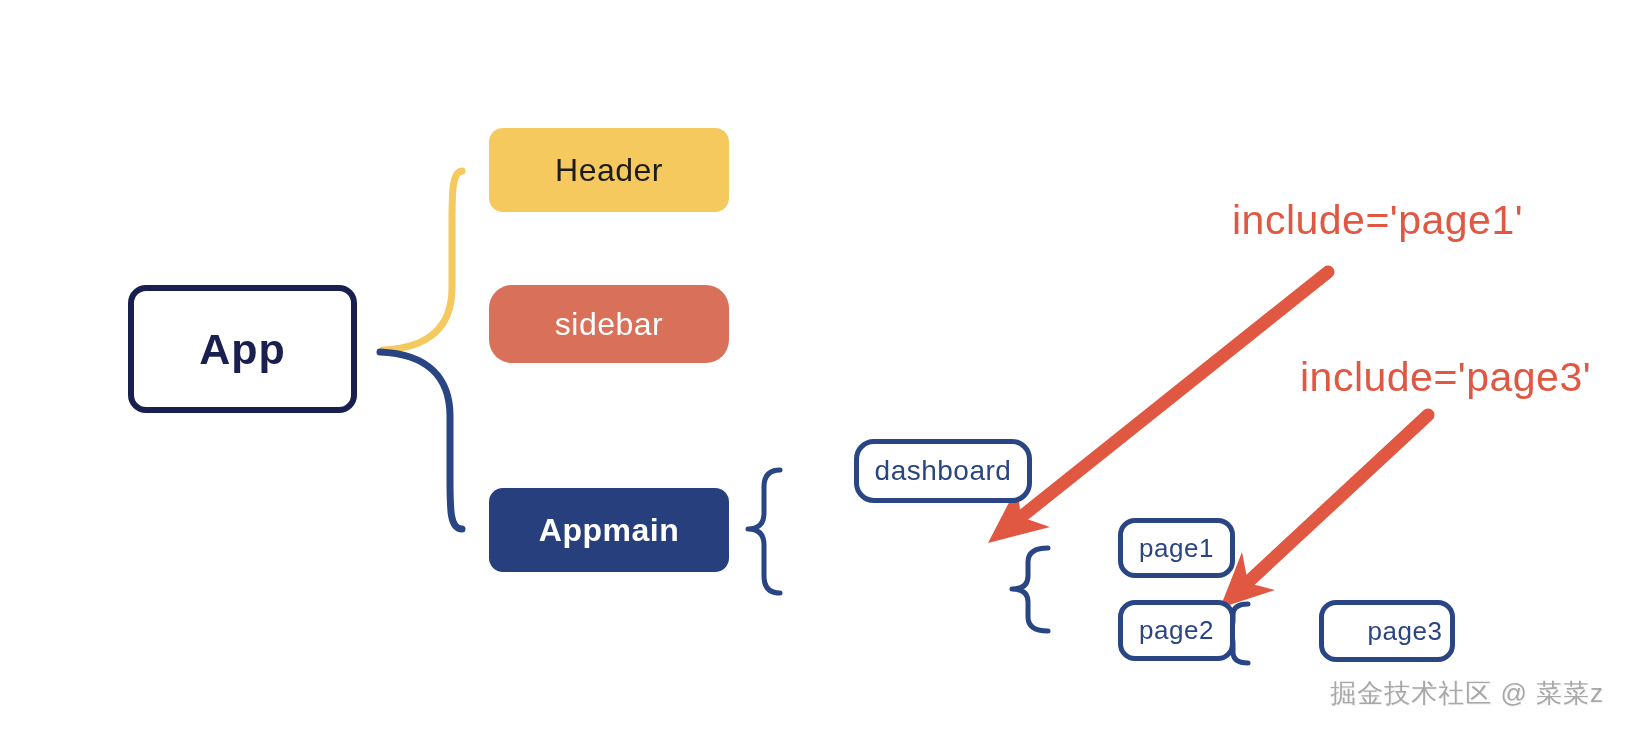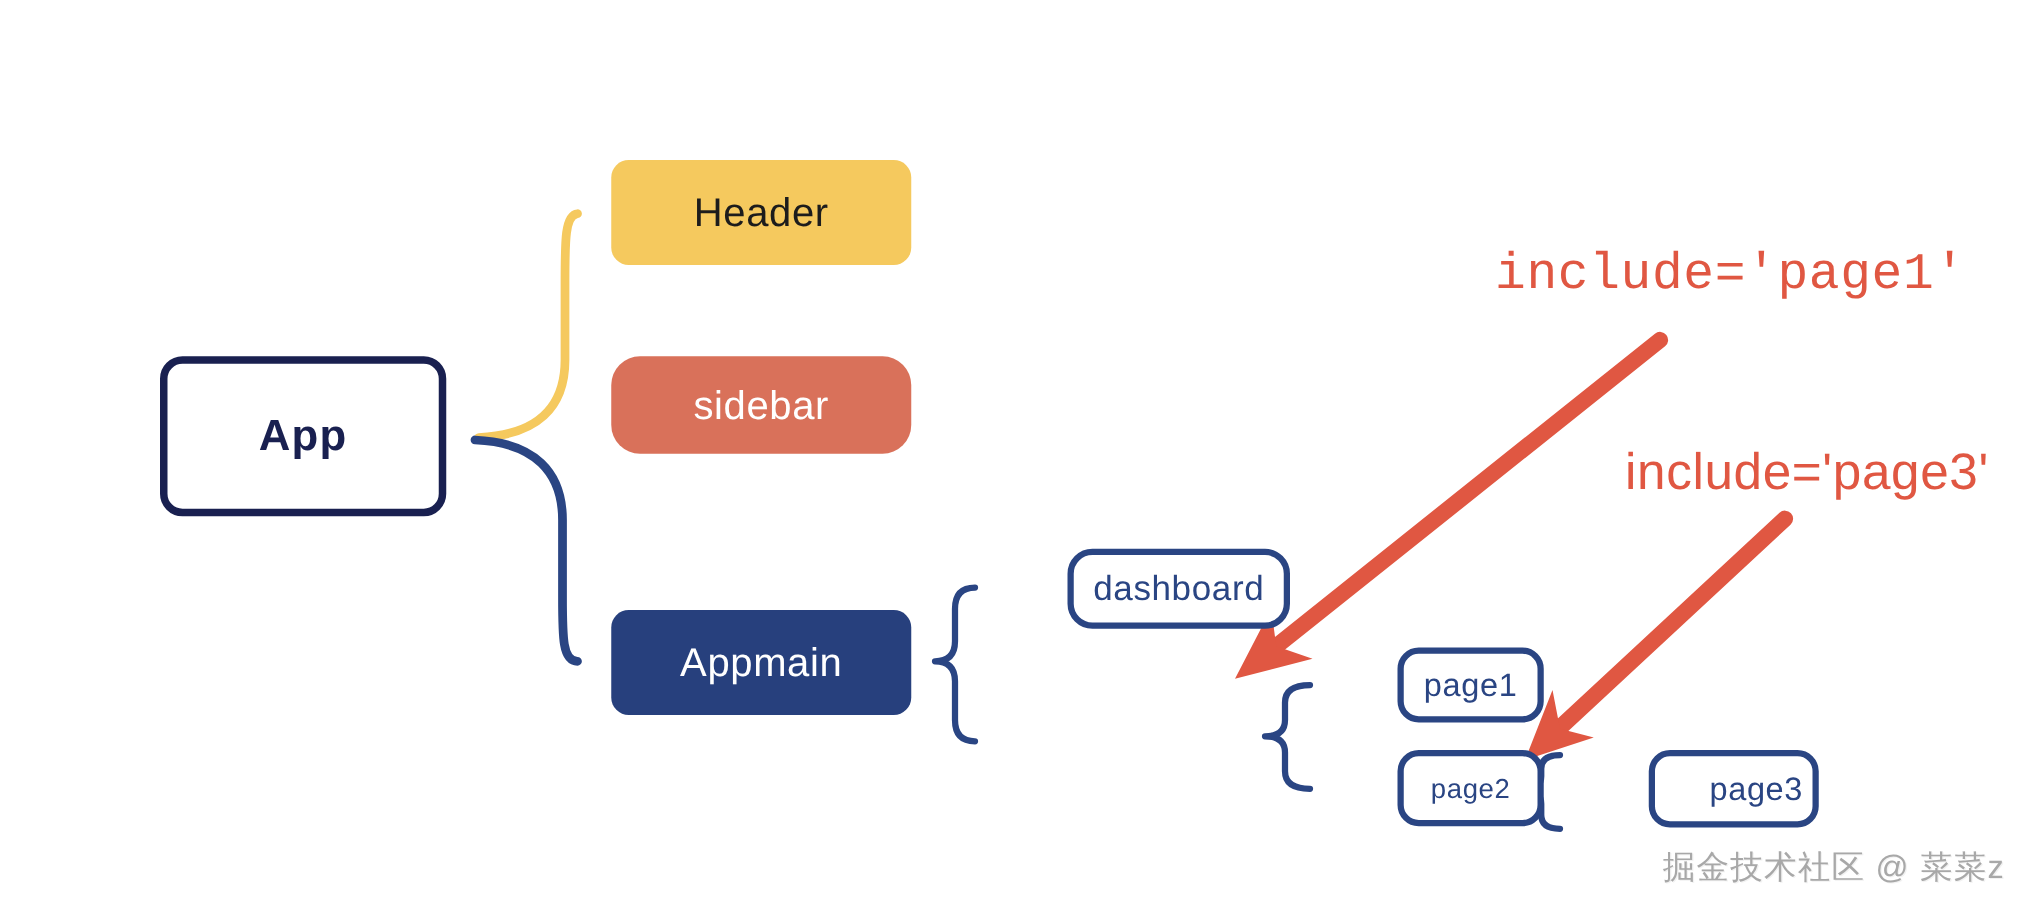--- a/index.html
+++ b/index.html
@@ -39,21 +39,21 @@
     white-space: nowrap;
     letter-spacing: 0.5px;
     text-align: right;
   }
   .node-app {
     left: 128px; top: 285px; width: 229px; height: 128px;
     background: #ffffff;
     border: 6px solid var(--navy_dark, #192050);
     border-radius: 18px;
     color: var(--navy_dark, #192050);
-    font-size: 35px;
+    font-size: 43px;
     font-weight: 700;
     letter-spacing: 1px;
   }
   .node-header {
     left: 489px; top: 128px; width: 240px; height: 84px;
     background: var(--yellow, #f5c95e);
     border-radius: 14px;
     color: #1c1c1c;
     font-size: 32px;
     font-weight: 500;
@@ -65,52 +65,52 @@
     color: #ffffff;
     font-size: 32px;
     font-weight: 500;
   }
   .node-appmain {
     left: 489px; top: 488px; width: 240px; height: 84px;
     background: var(--navy_fill, #27407d);
     border-radius: 14px;
     color: #ffffff;
     font-size: 32px;
-    font-weight: 400;
+    font-weight: 700;
   }
   .outline {
     background: #ffffff;
     border: 5px solid var(--navy, #2a4583);
     color: var(--navy, #2a4583);
     font-weight: 500;
     margin-left: 39px;
   }
   .node-dashboard {
     left: 815px; top: 439px; width: 178px; height: 64px;
     border-radius: 20px;
     font-size: 28px;
   }
   .node-workplat {
     left: 815px; top: 557px; width: 178px; height: 63px;
     border-radius: 20px;
     font-size: 28px;
   }
   .node-page1 { left: 1079px; top: 518px; width: 117px; height: 60px; border-radius: 17px; font-size: 26px; }
-  .node-page2 { left: 1079px; top: 600px; width: 117px; height: 61px; border-radius: 17px; font-size: 22px; }
+  .node-page2 { left: 1079px; top: 600px; width: 117px; height: 61px; border-radius: 17px; font-size: 26px; }
   .node-page3 { left: 1280px; top: 600px; width: 136px; height: 62px; border-radius: 17px; font-size: 26px; padding-left: 36px; }
 
   .annotation {
     position: absolute;
     color: var(--red, #e05742);
     font-size: 41px;
     line-height: 1.1;
     white-space: nowrap;
     letter-spacing: 0.5px;
   }
-  .annotation-1 { left: 1196px; top: 198px; font-family: Liberation Mono, monospace; }
+  .annotation-1 { left: 1232px; top: 198px; }
   .annotation-2 { left: 1276px; top: 355px; margin-left: 24px; }
 
   .watermark {
     position: absolute;
     right: 22px;
     top: 676px;
     font-size: 26px;
     letter-spacing: 1px;
     color: var(--watermark_gray, #a8a8a8);
     text-shadow: 1px 1px 0 #f2f2f2;

